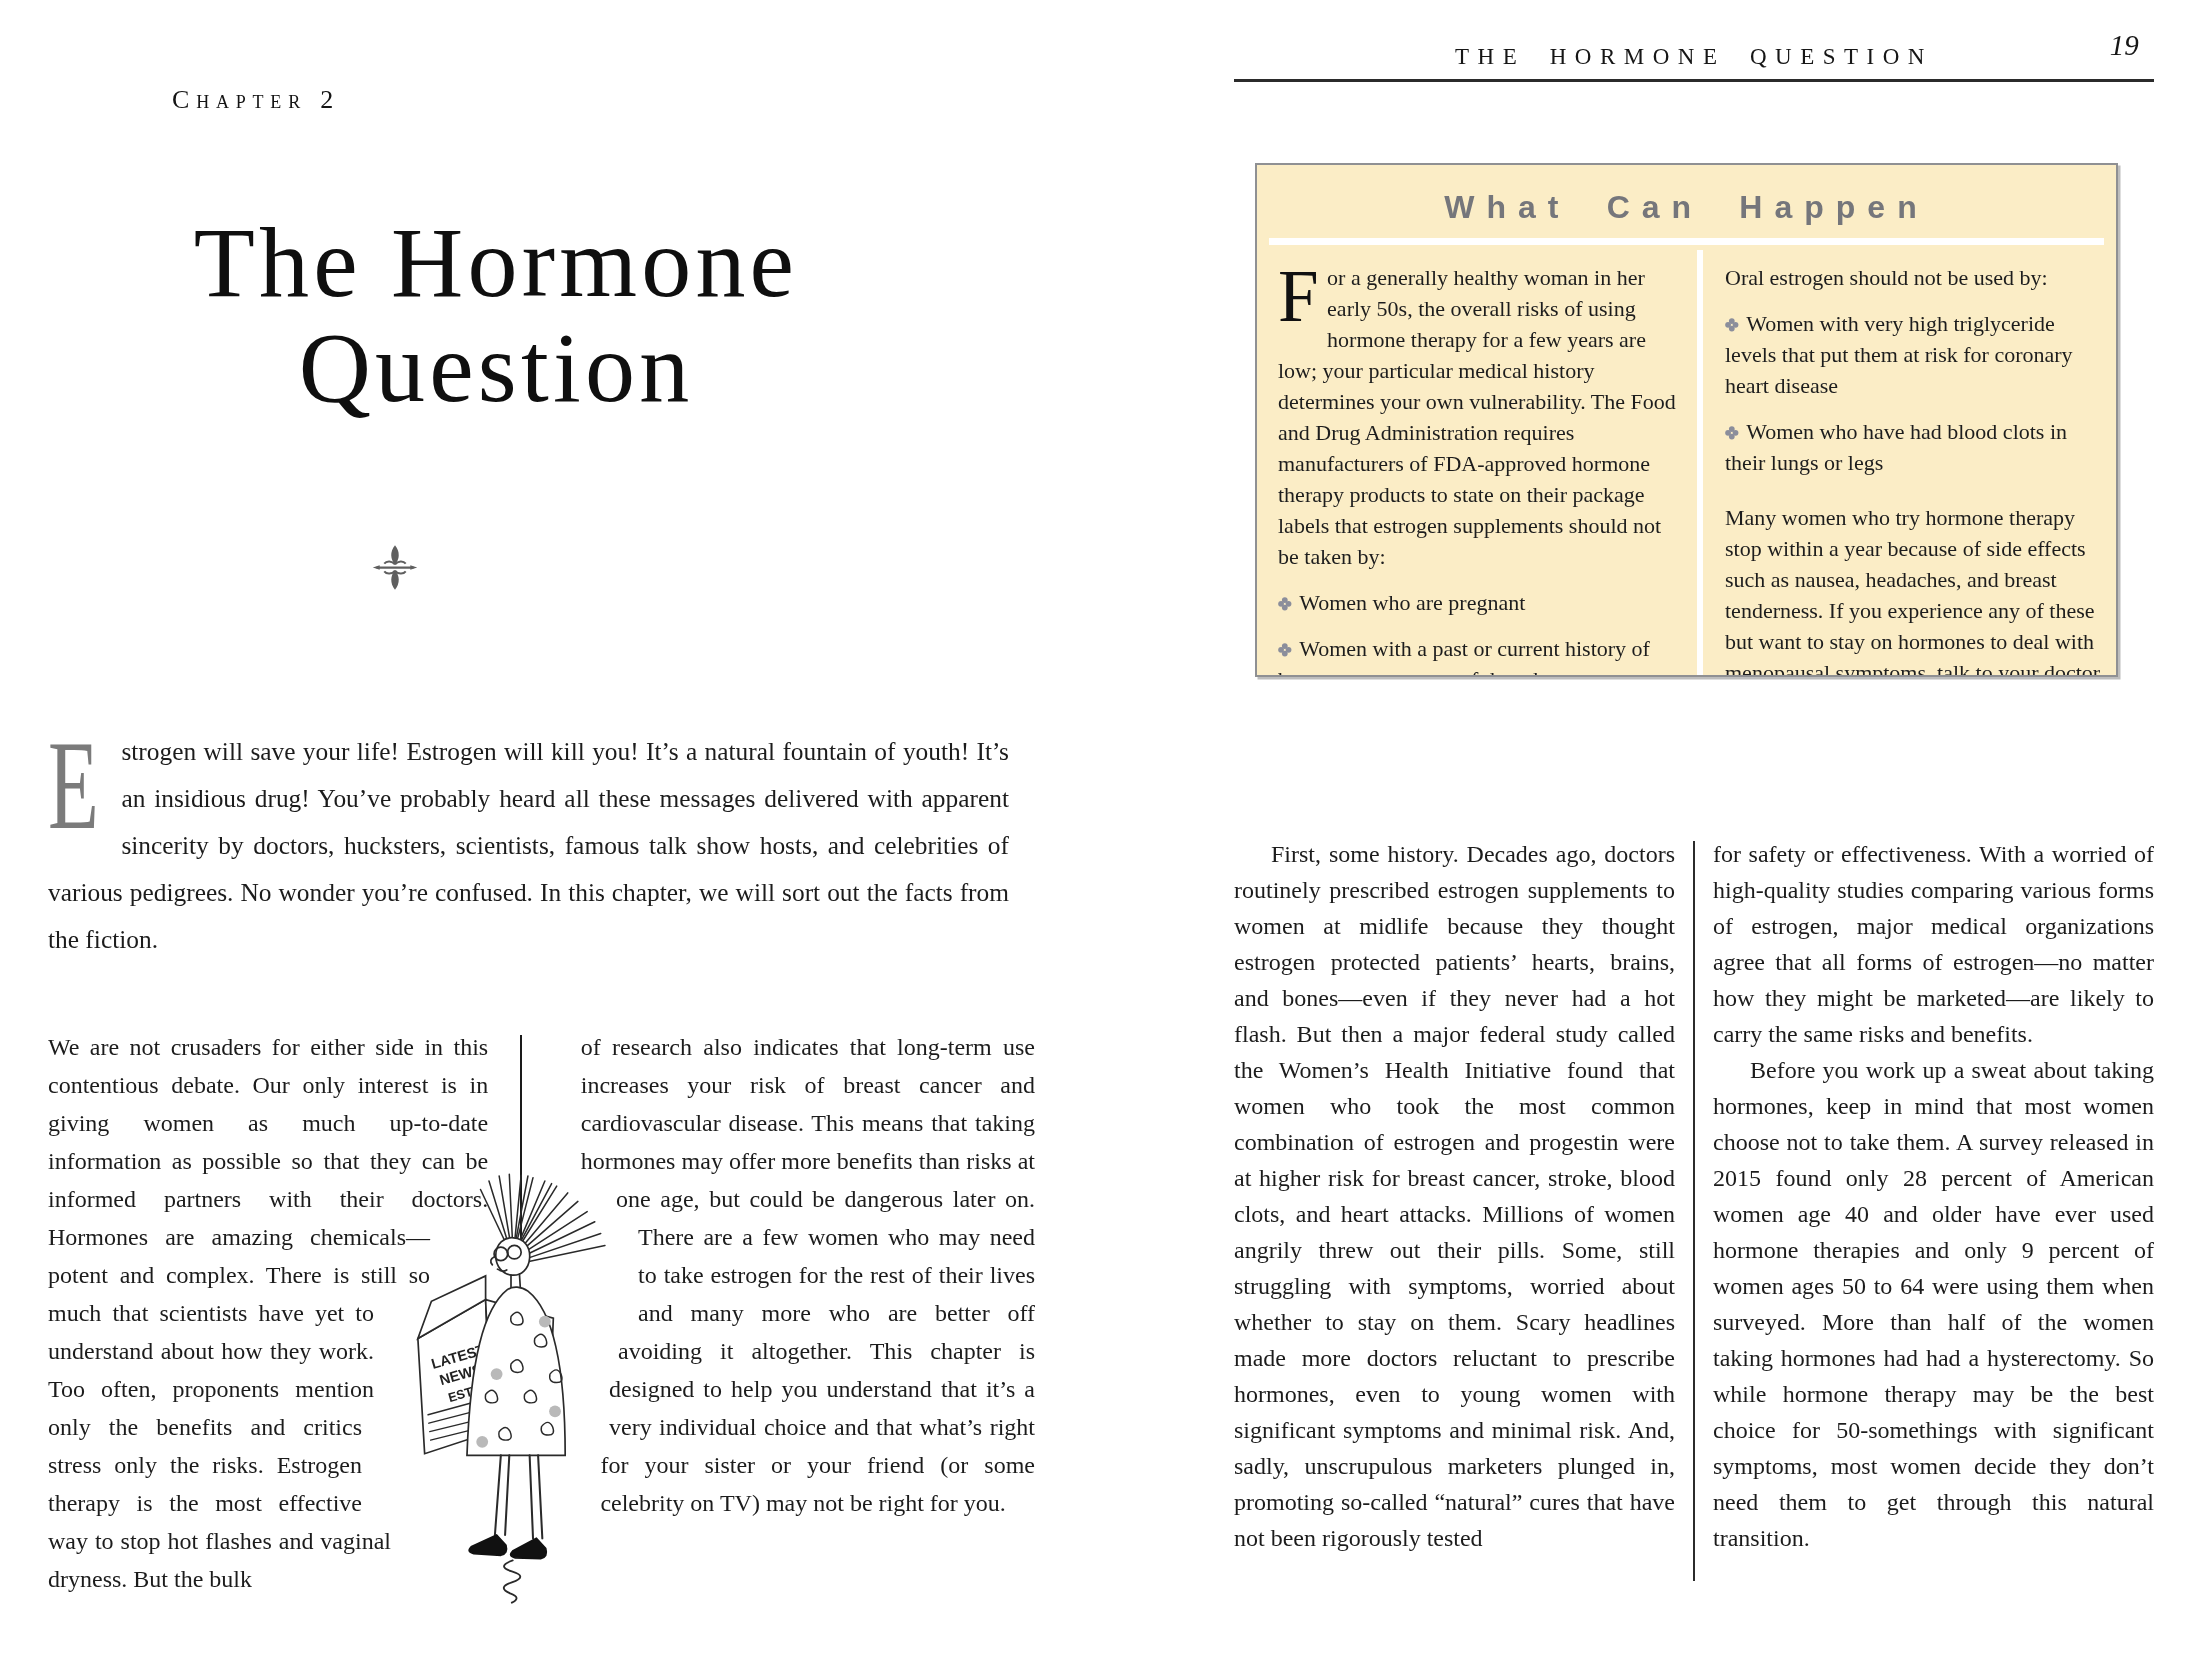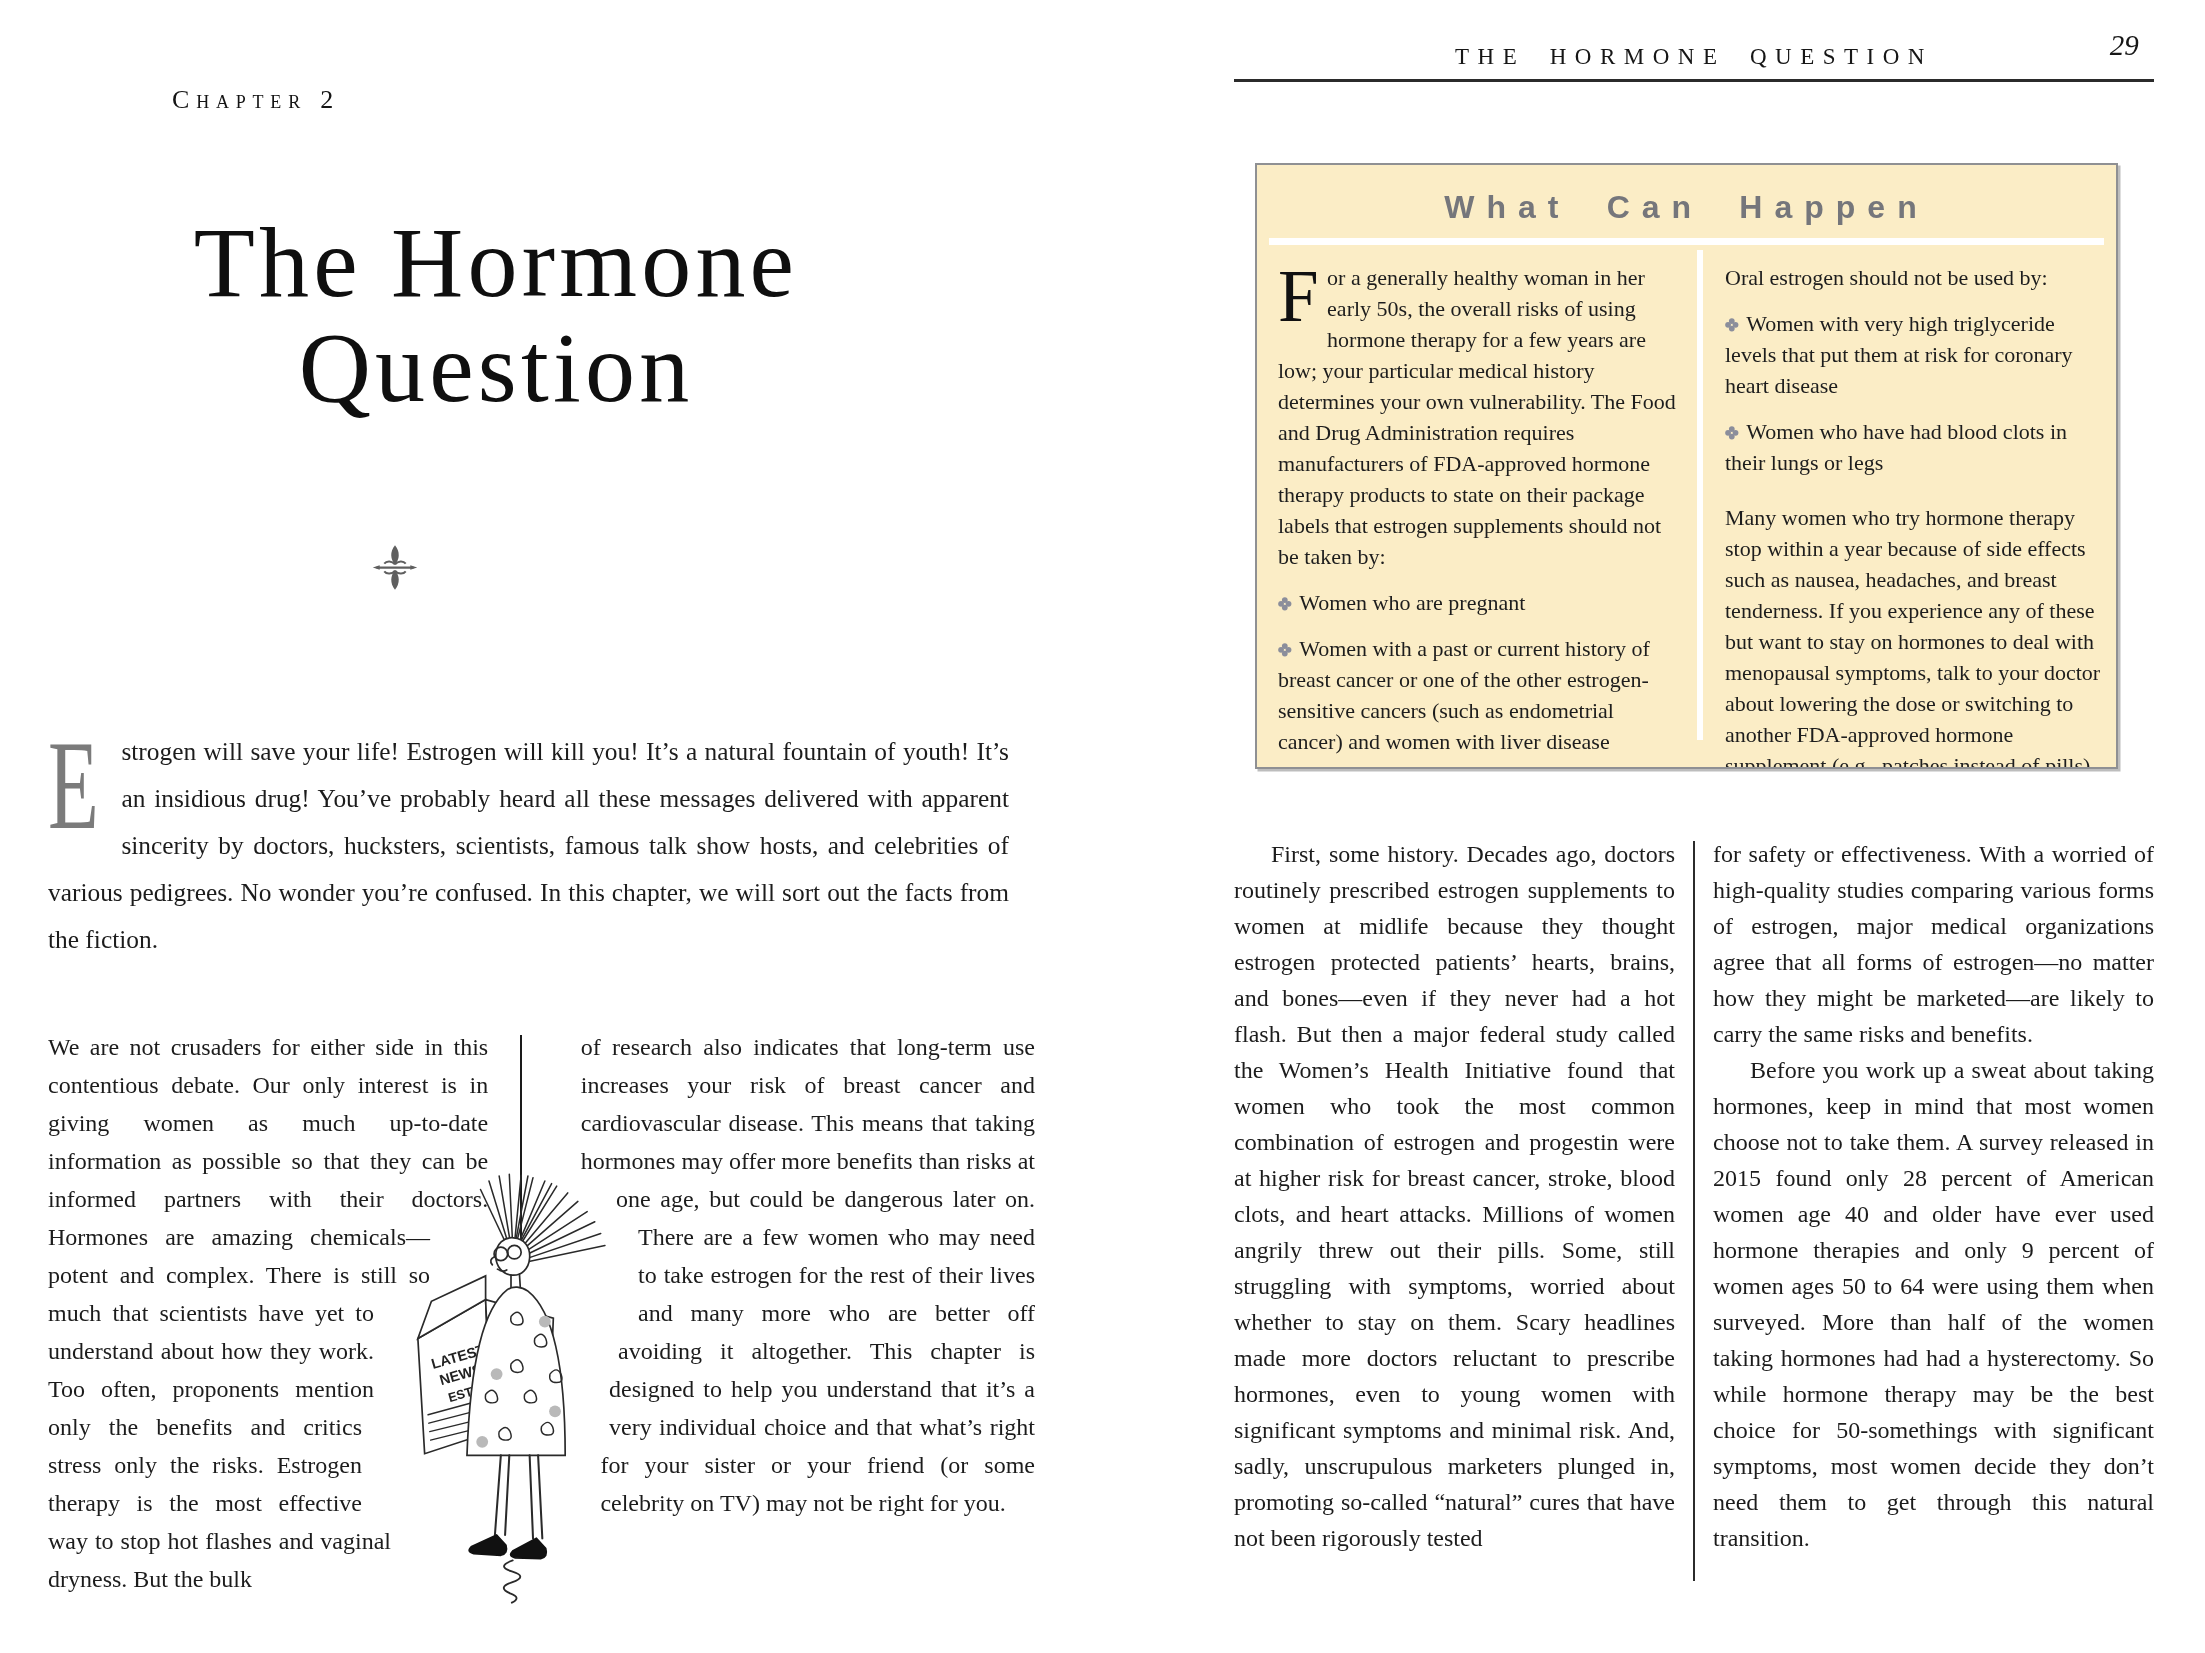--- a/index.html
+++ b/index.html
@@ -42,21 +42,21 @@
 
   
   .running-header{
     position:absolute;top:44px;left:0;width:100%;text-align:center;
     font-size:23px;letter-spacing:8.5px;word-spacing:10.2px;color:#161616;
   }
   .folio{position:absolute;top:29px;right:15.3px;font-style:italic;font-size:29px;color:#161616;}
   .header-rule{position:absolute;top:79px;left:0;width:920px;height:2.5px;background:#2b2b2b;}
 
   .infobox{
-    position:absolute;top:163px;left:21px;width:863px;height:606px;box-sizing:border-box;
+    position:absolute;top:163px;left:21px;width:863px;height:514px;box-sizing:border-box;
     background:#FBEDC6;border:2.5px solid #8F9093;box-shadow:2.5px 2.5px 0 #bdbdbd;overflow:hidden;
   }
   .infobox-title{
     margin-top:24px;text-align:center;
     font-family:"Liberation Sans",sans-serif;font-weight:bold;
     font-size:32px;letter-spacing:12px;word-spacing:15.3px;color:#75767B;
   }
   .infobox-rule{height:6.8px;background:#ffffff;margin:12px 12px 0;}
   .infobox-cols{position:absolute;top:85px;left:0;right:0;bottom:0;}
   .box-col{position:absolute;top:12px;font-size:22px;line-height:31px;color:#1d1d1d;}
@@ -207,21 +207,21 @@
 
         <path d="M152 458 q-20 7 -1 13 q20 6 0 13 q-18 6 -2 13 q14 5 2 11" stroke-width="2.2"></path>
       </g>
     </svg>
   </div>
 </div>
 
 <div class="page" id="right-page">
 
   <div class="running-header">THE HORMONE QUESTION</div>
-  <div class="folio">29</div>
+  <div class="folio">19</div>
   <div class="header-rule"></div>
 
   <div class="infobox">
     <div class="infobox-title">What Can Happen</div>
     <div class="infobox-rule"></div>
     <div class="infobox-cols">
 
       <div class="box-col box-col-left">
         <div>
           <span class="box-drop-cap">F</span><span>or a generally healthy woman in her early 50s, the overall risks of using hormone therapy for a few years are low; your particular medical history determines your own vulnerability. The Food and Drug Administration requires manufacturers of FDA-approved hormone therapy products to state on their package labels that estrogen supplements should not be taken by:</span>

